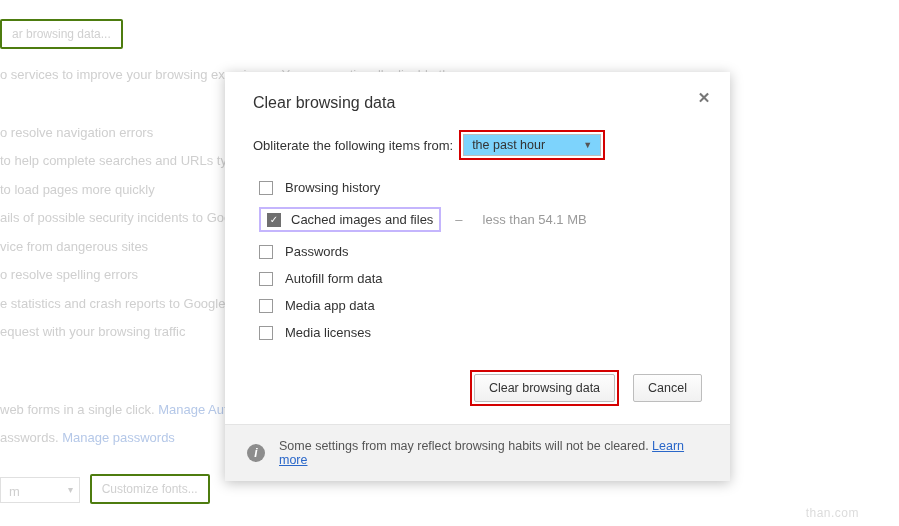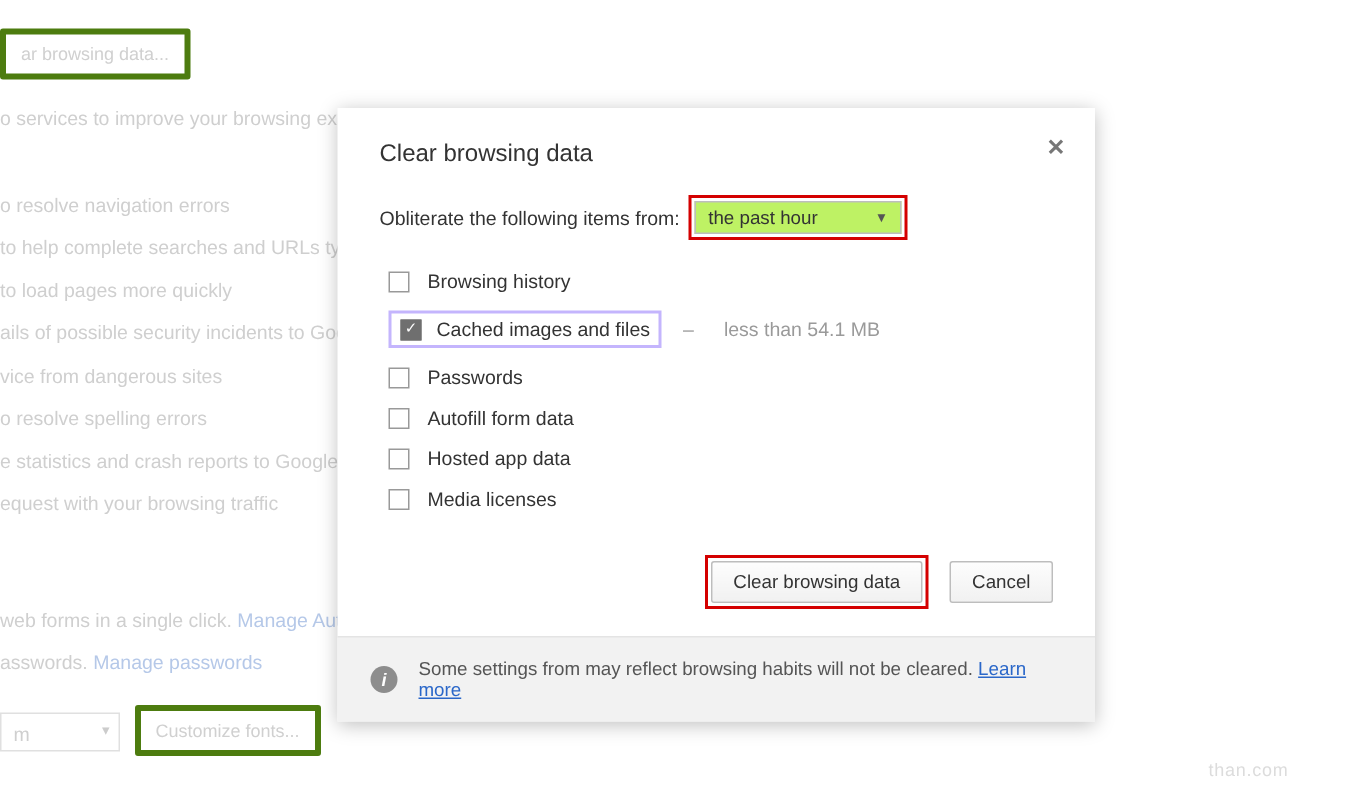--- a/index.html
+++ b/index.html
@@ -14,21 +14,21 @@
     }
     .background {
       position: absolute; top: 0; left: 0; right: 0; bottom: 0;
       padding: 10px 0 0 0;
       color: #cfcfcf;
       font-size: 13px;
       line-height: 1.5;
     }
     .bg-btn {
       display: inline-block;
-      border: 4px solid #4d7c0f;
+      border: 2px solid #4d7c0f;
       padding: 4px 10px;
       color: #d0d0d0;
       font-size: 12px;
       background: #fff;
       border-radius: 2px;
     }
     .bg-line { margin: 9px 0; }
     .bg-link { color: #b5c8e8; }
     .bottom-controls {
       position: absolute; bottom: 22px; left: 0;
@@ -59,21 +59,21 @@
       display: flex; align-items: center; justify-content: center;
     }
     .row-prompt { margin-bottom: 14px; display: flex; align-items: center; gap: 6px; }
     .select-wrap {
       border: 2px solid #d40000;
       padding: 2px;
       display: inline-block;
     }
     .select-inner {
       border: 1px solid #bdbdbd;
-      background: #bef264;
+      background: #7dd3fc;
       padding: 3px 8px;
       width: 138px;
       display: flex; justify-content: space-between; align-items: center;
       font-size: 12.5px;
     }
     .select-inner .arrow { font-size: 9px; color: #555; }
     .check-row {
       display: flex; align-items: center;
       gap: 12px;
       padding: 6px 0 6px 6px;
@@ -183,21 +183,21 @@
     <div class="check-row">
       <span class="checkbox"></span>
       <span>Passwords</span>
     </div>
     <div class="check-row">
       <span class="checkbox"></span>
       <span>Autofill form data</span>
     </div>
     <div class="check-row">
       <span class="checkbox"></span>
-      <span>Hosted app data</span>
+      <span>Media app data</span>
     </div>
     <div class="check-row">
       <span class="checkbox"></span>
       <span>Media licenses</span>
     </div>
 
     <div class="button-row">
       <span class="hi-btn-wrap">
         <button class="btn">Clear browsing data</button>
       </span>

